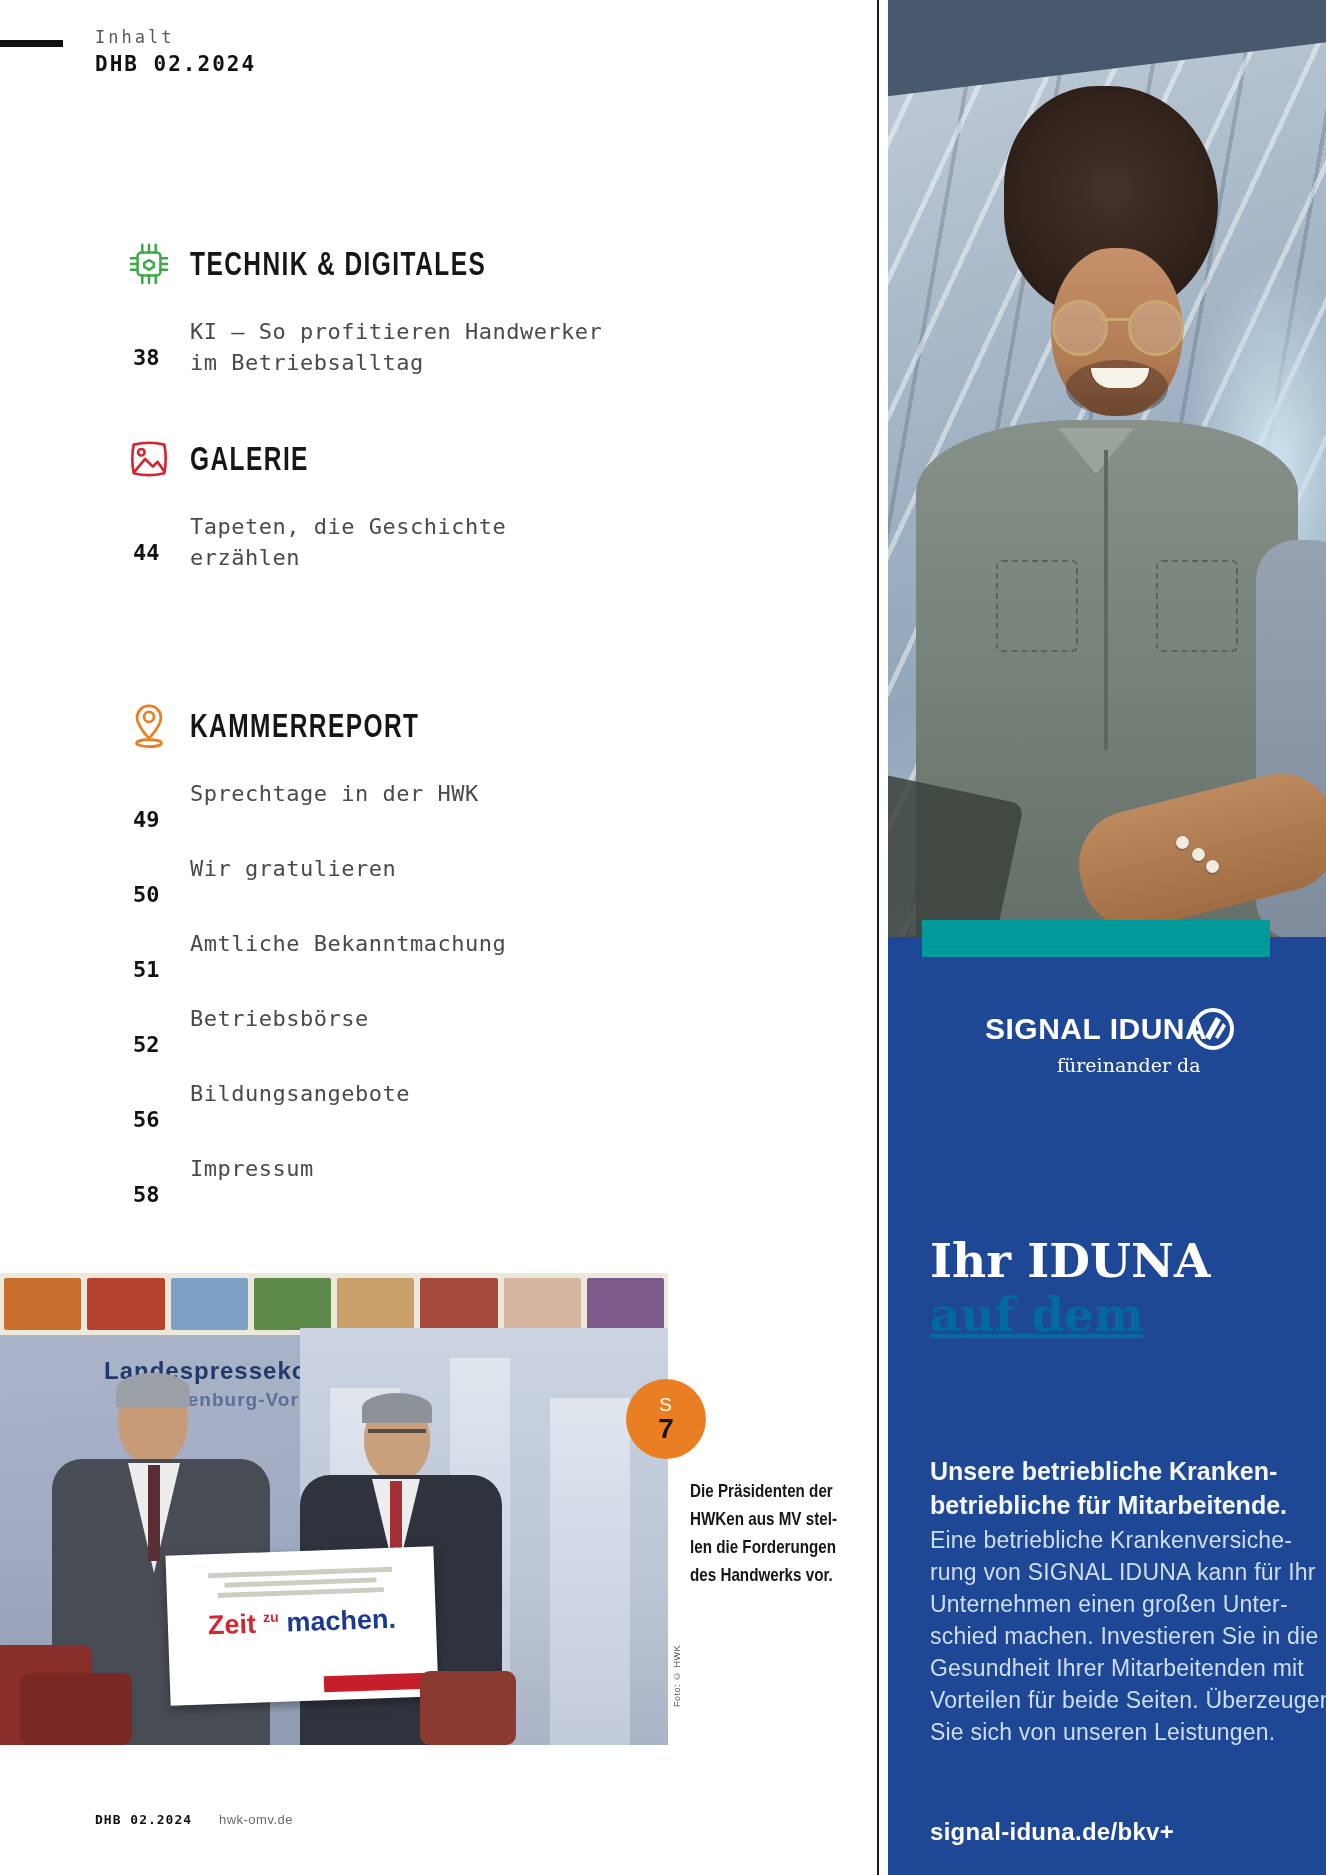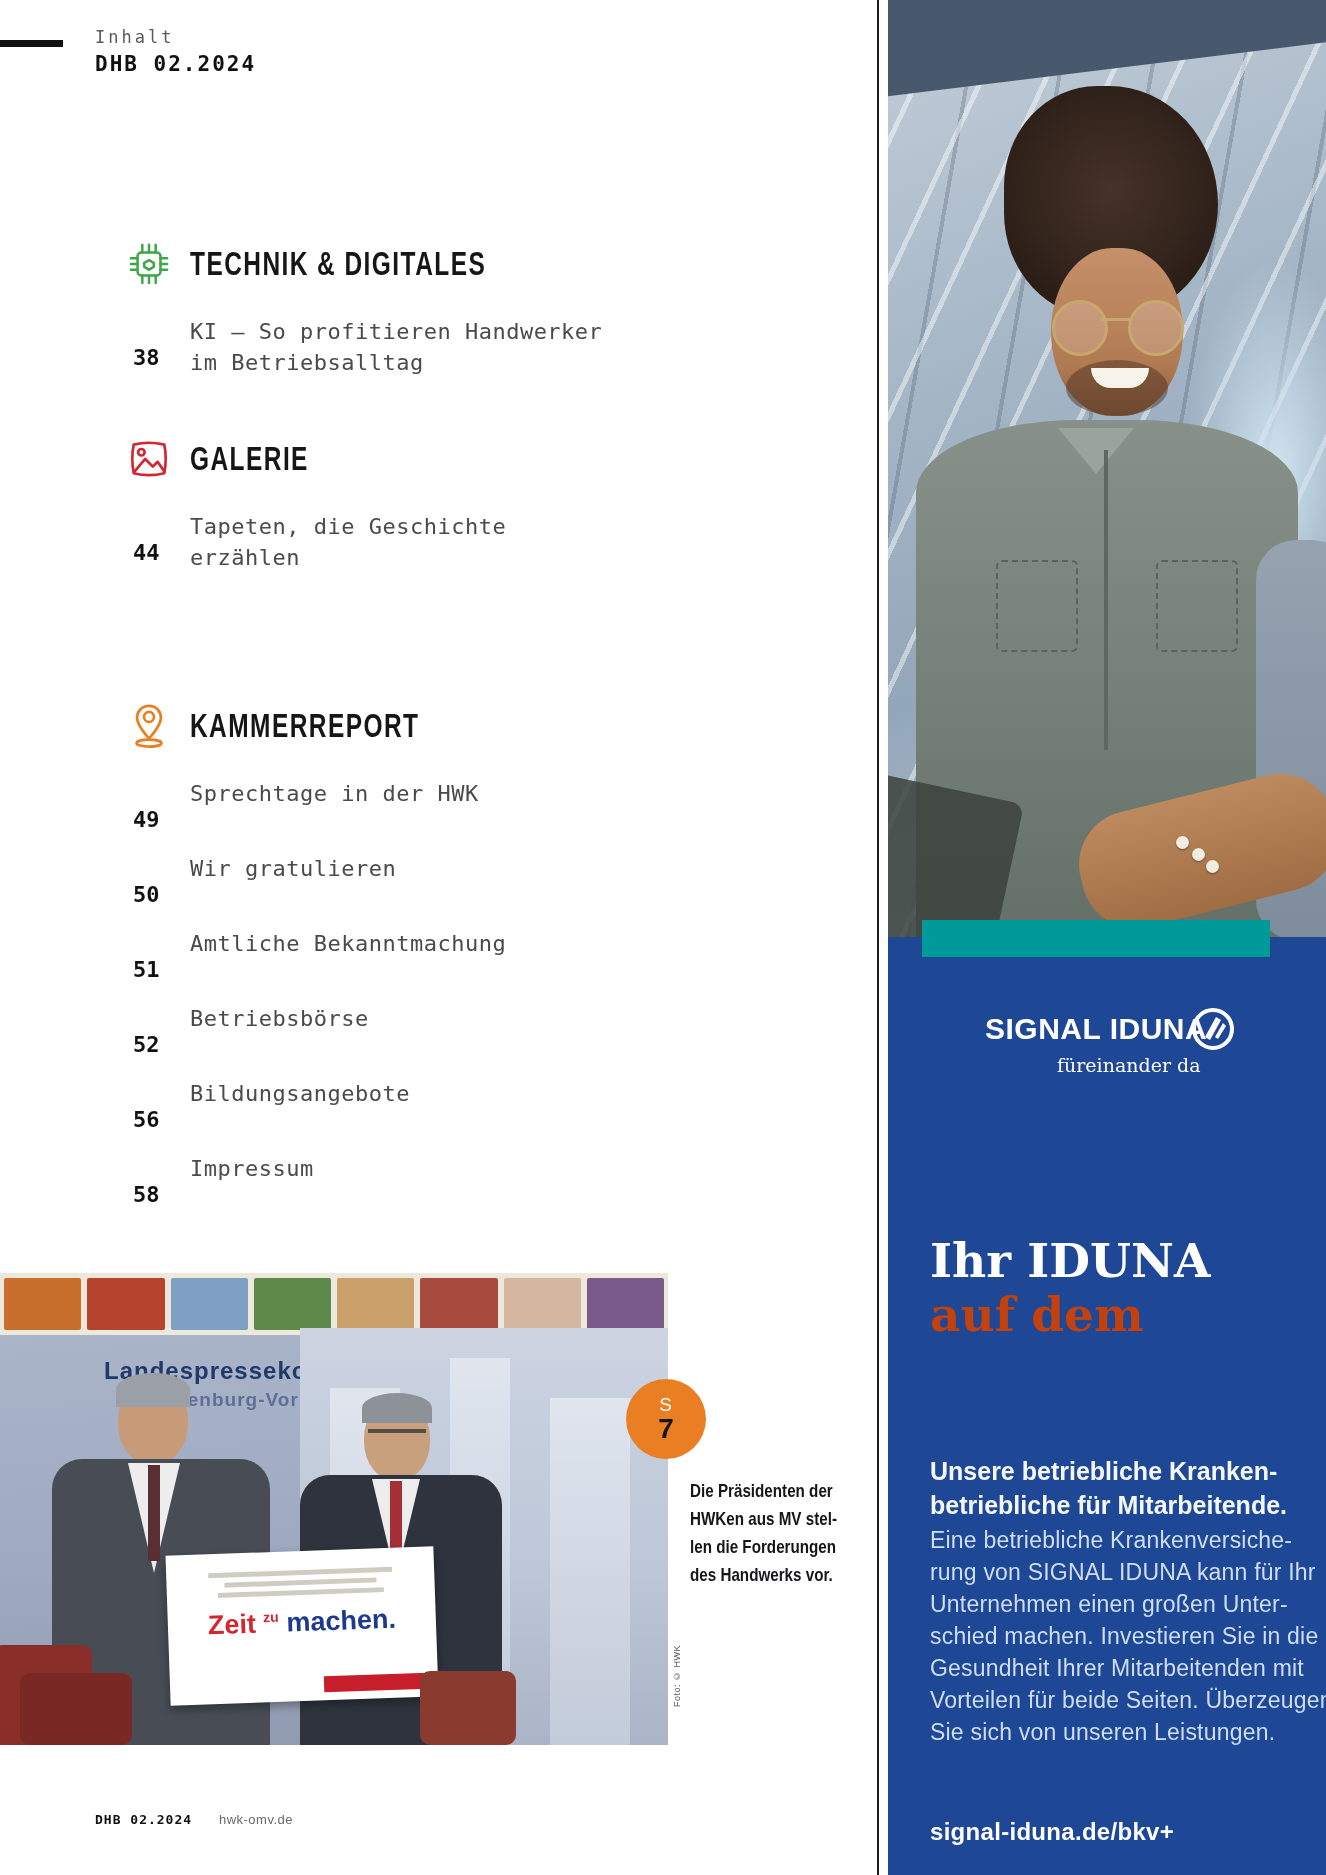--- a/index.html
+++ b/index.html
@@ -301,21 +301,21 @@
       <svg viewBox="0 0 46 46" width="46" height="46">
         <circle cx="23" cy="23" r="19" fill="none" stroke="#ffffff" stroke-width="4"></circle>
         <path d="M15 31 L26 11 L31 14 L20 34 Z" fill="#ffffff"></path>
         <path d="M25 31 L33 17 L36 20 L28 33 Z" fill="#ffffff"></path>
       </svg>
     </div>
     <div class="brand-tag">füreinander da</div>
 
     <div class="headline">
       <div class="hl-white">Ihr IDUNA</div>
-      <div id="hl2" style="color: #c2410c;">auf dem</div>
+      <div id="hl2" style="color: #0369a1; text-decoration: underline;">auf dem</div>
     </div>
 
     <div class="subhead" id="subhead-root">
         <div>Unsere betriebliche Kranken-</div>
         <div>betriebliche für Mitarbeitende.</div>
       </div>
     <div class="adbody" id="adbody-root">
         <div>Eine betriebliche Krankenversiche-</div>
         <div>rung von SIGNAL IDUNA kann für Ihr</div>
         <div>Unternehmen einen großen Unter-</div>

